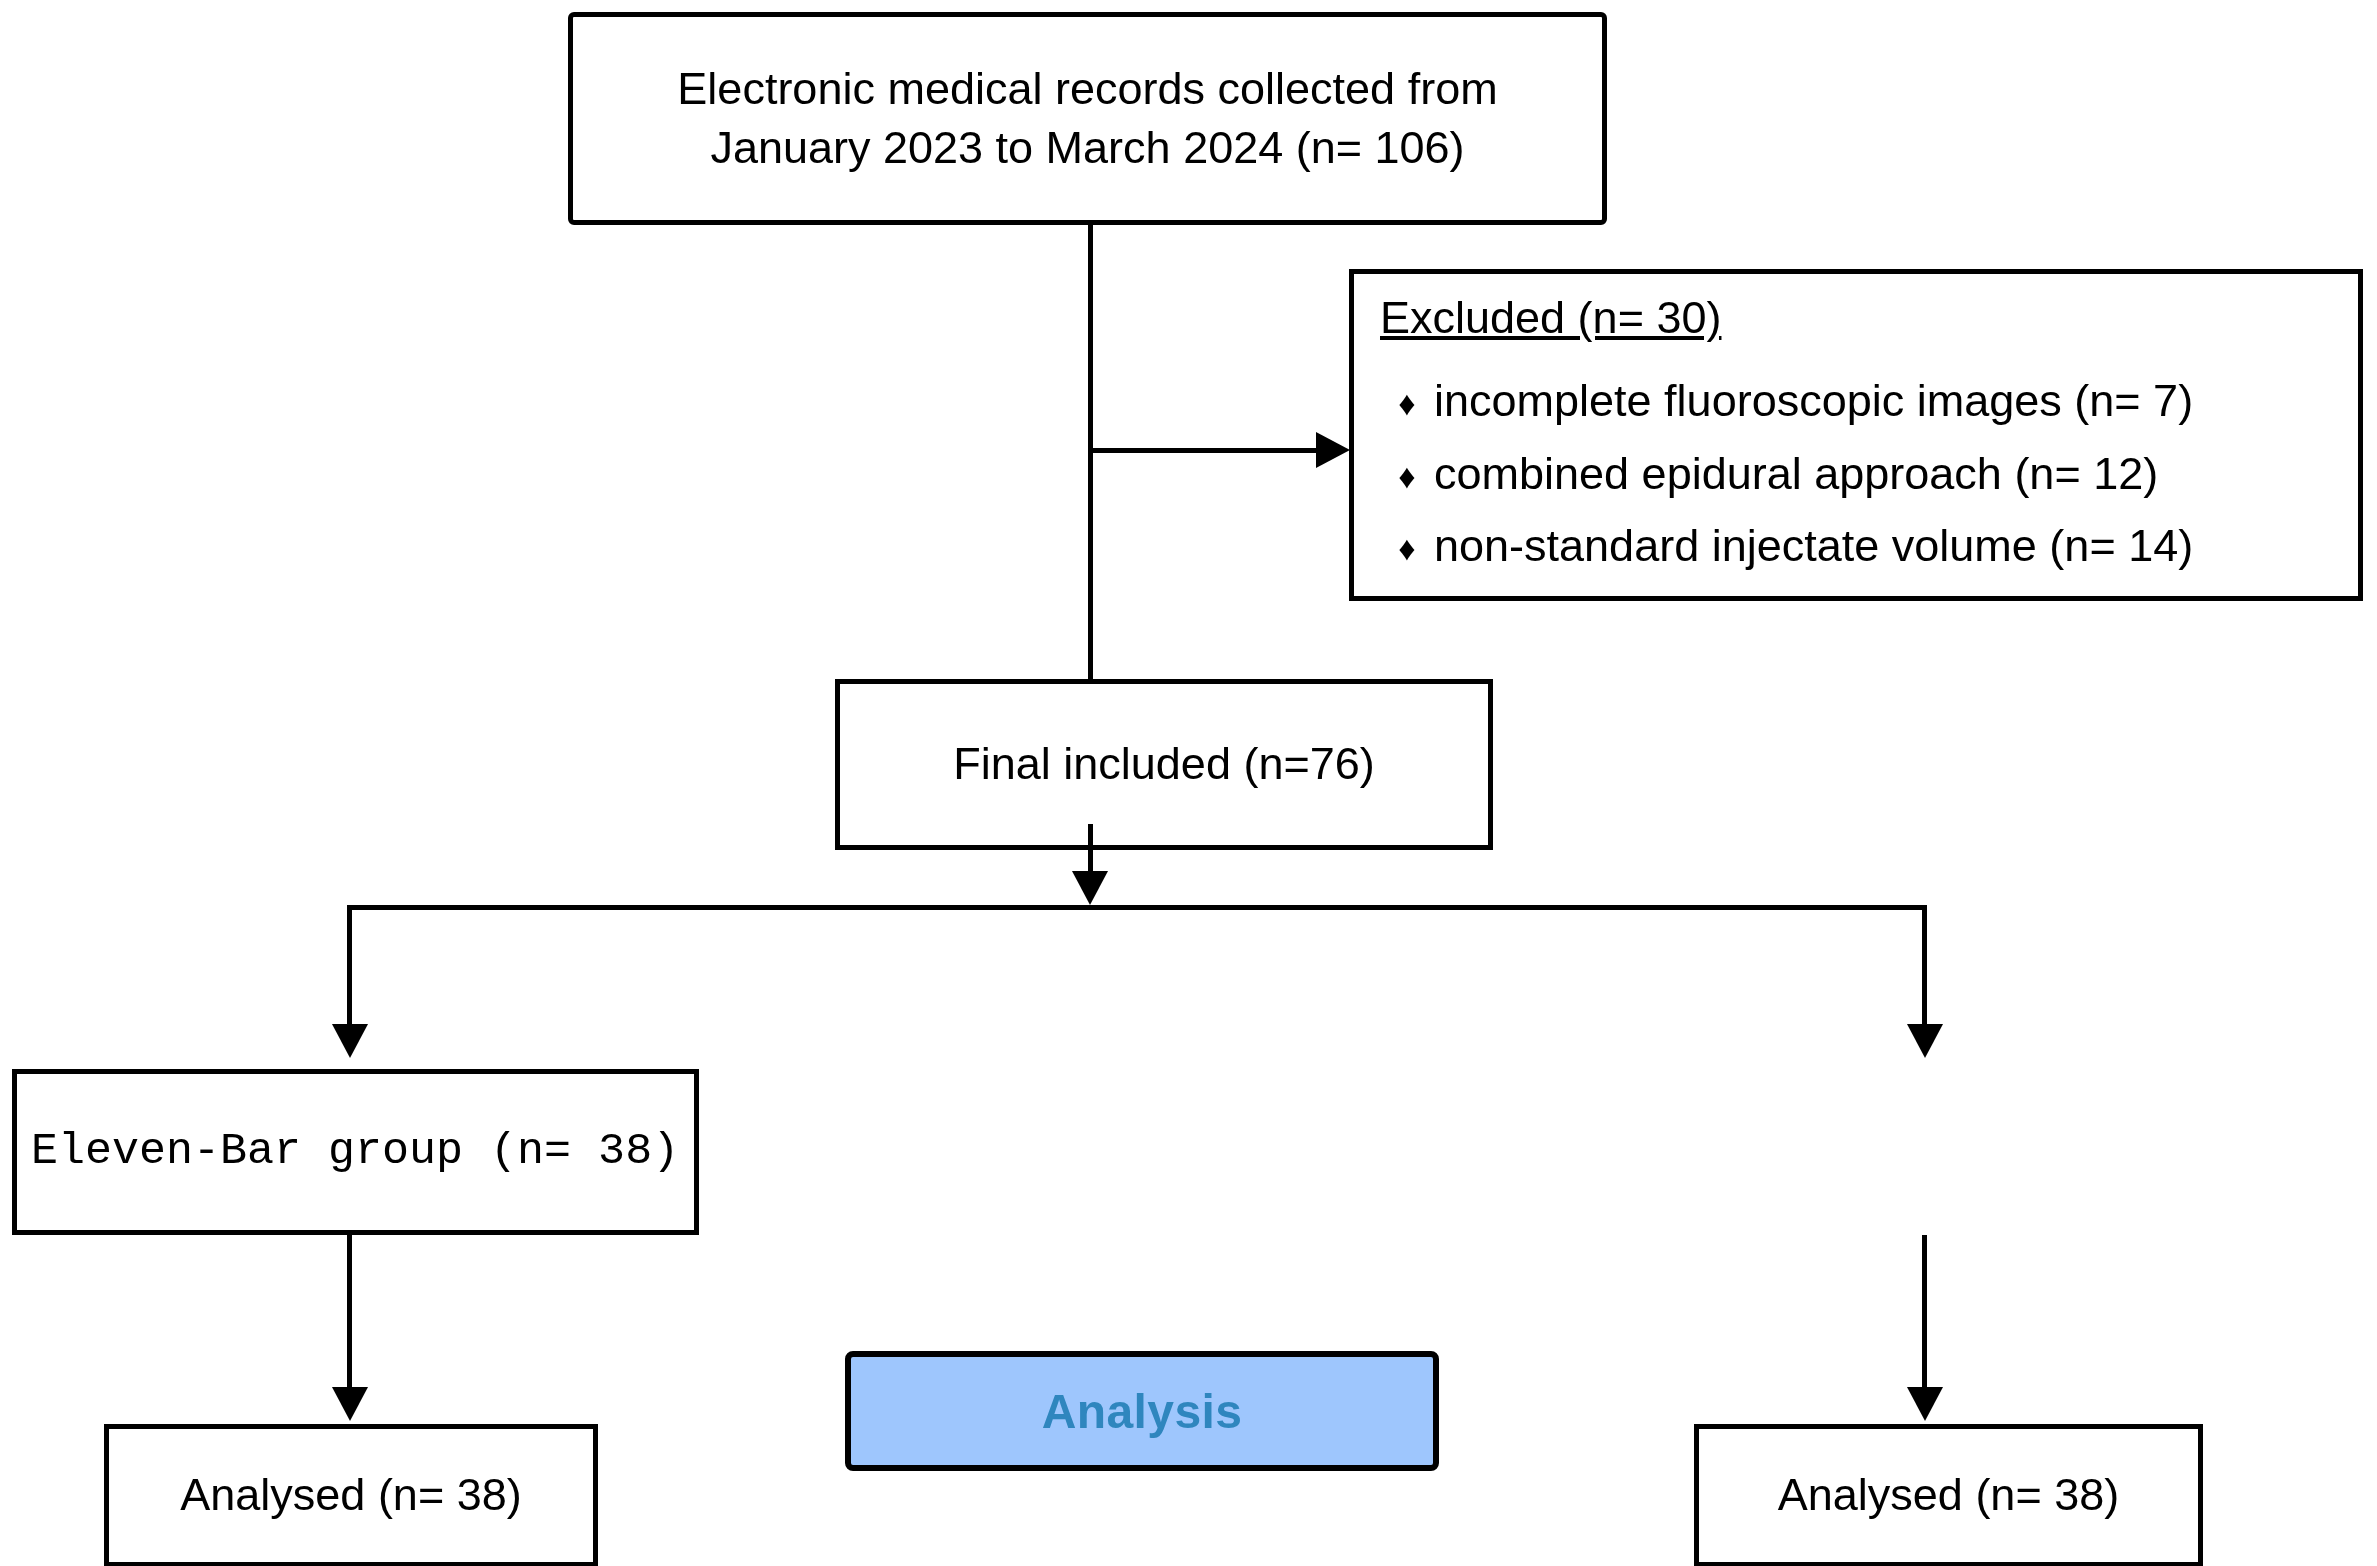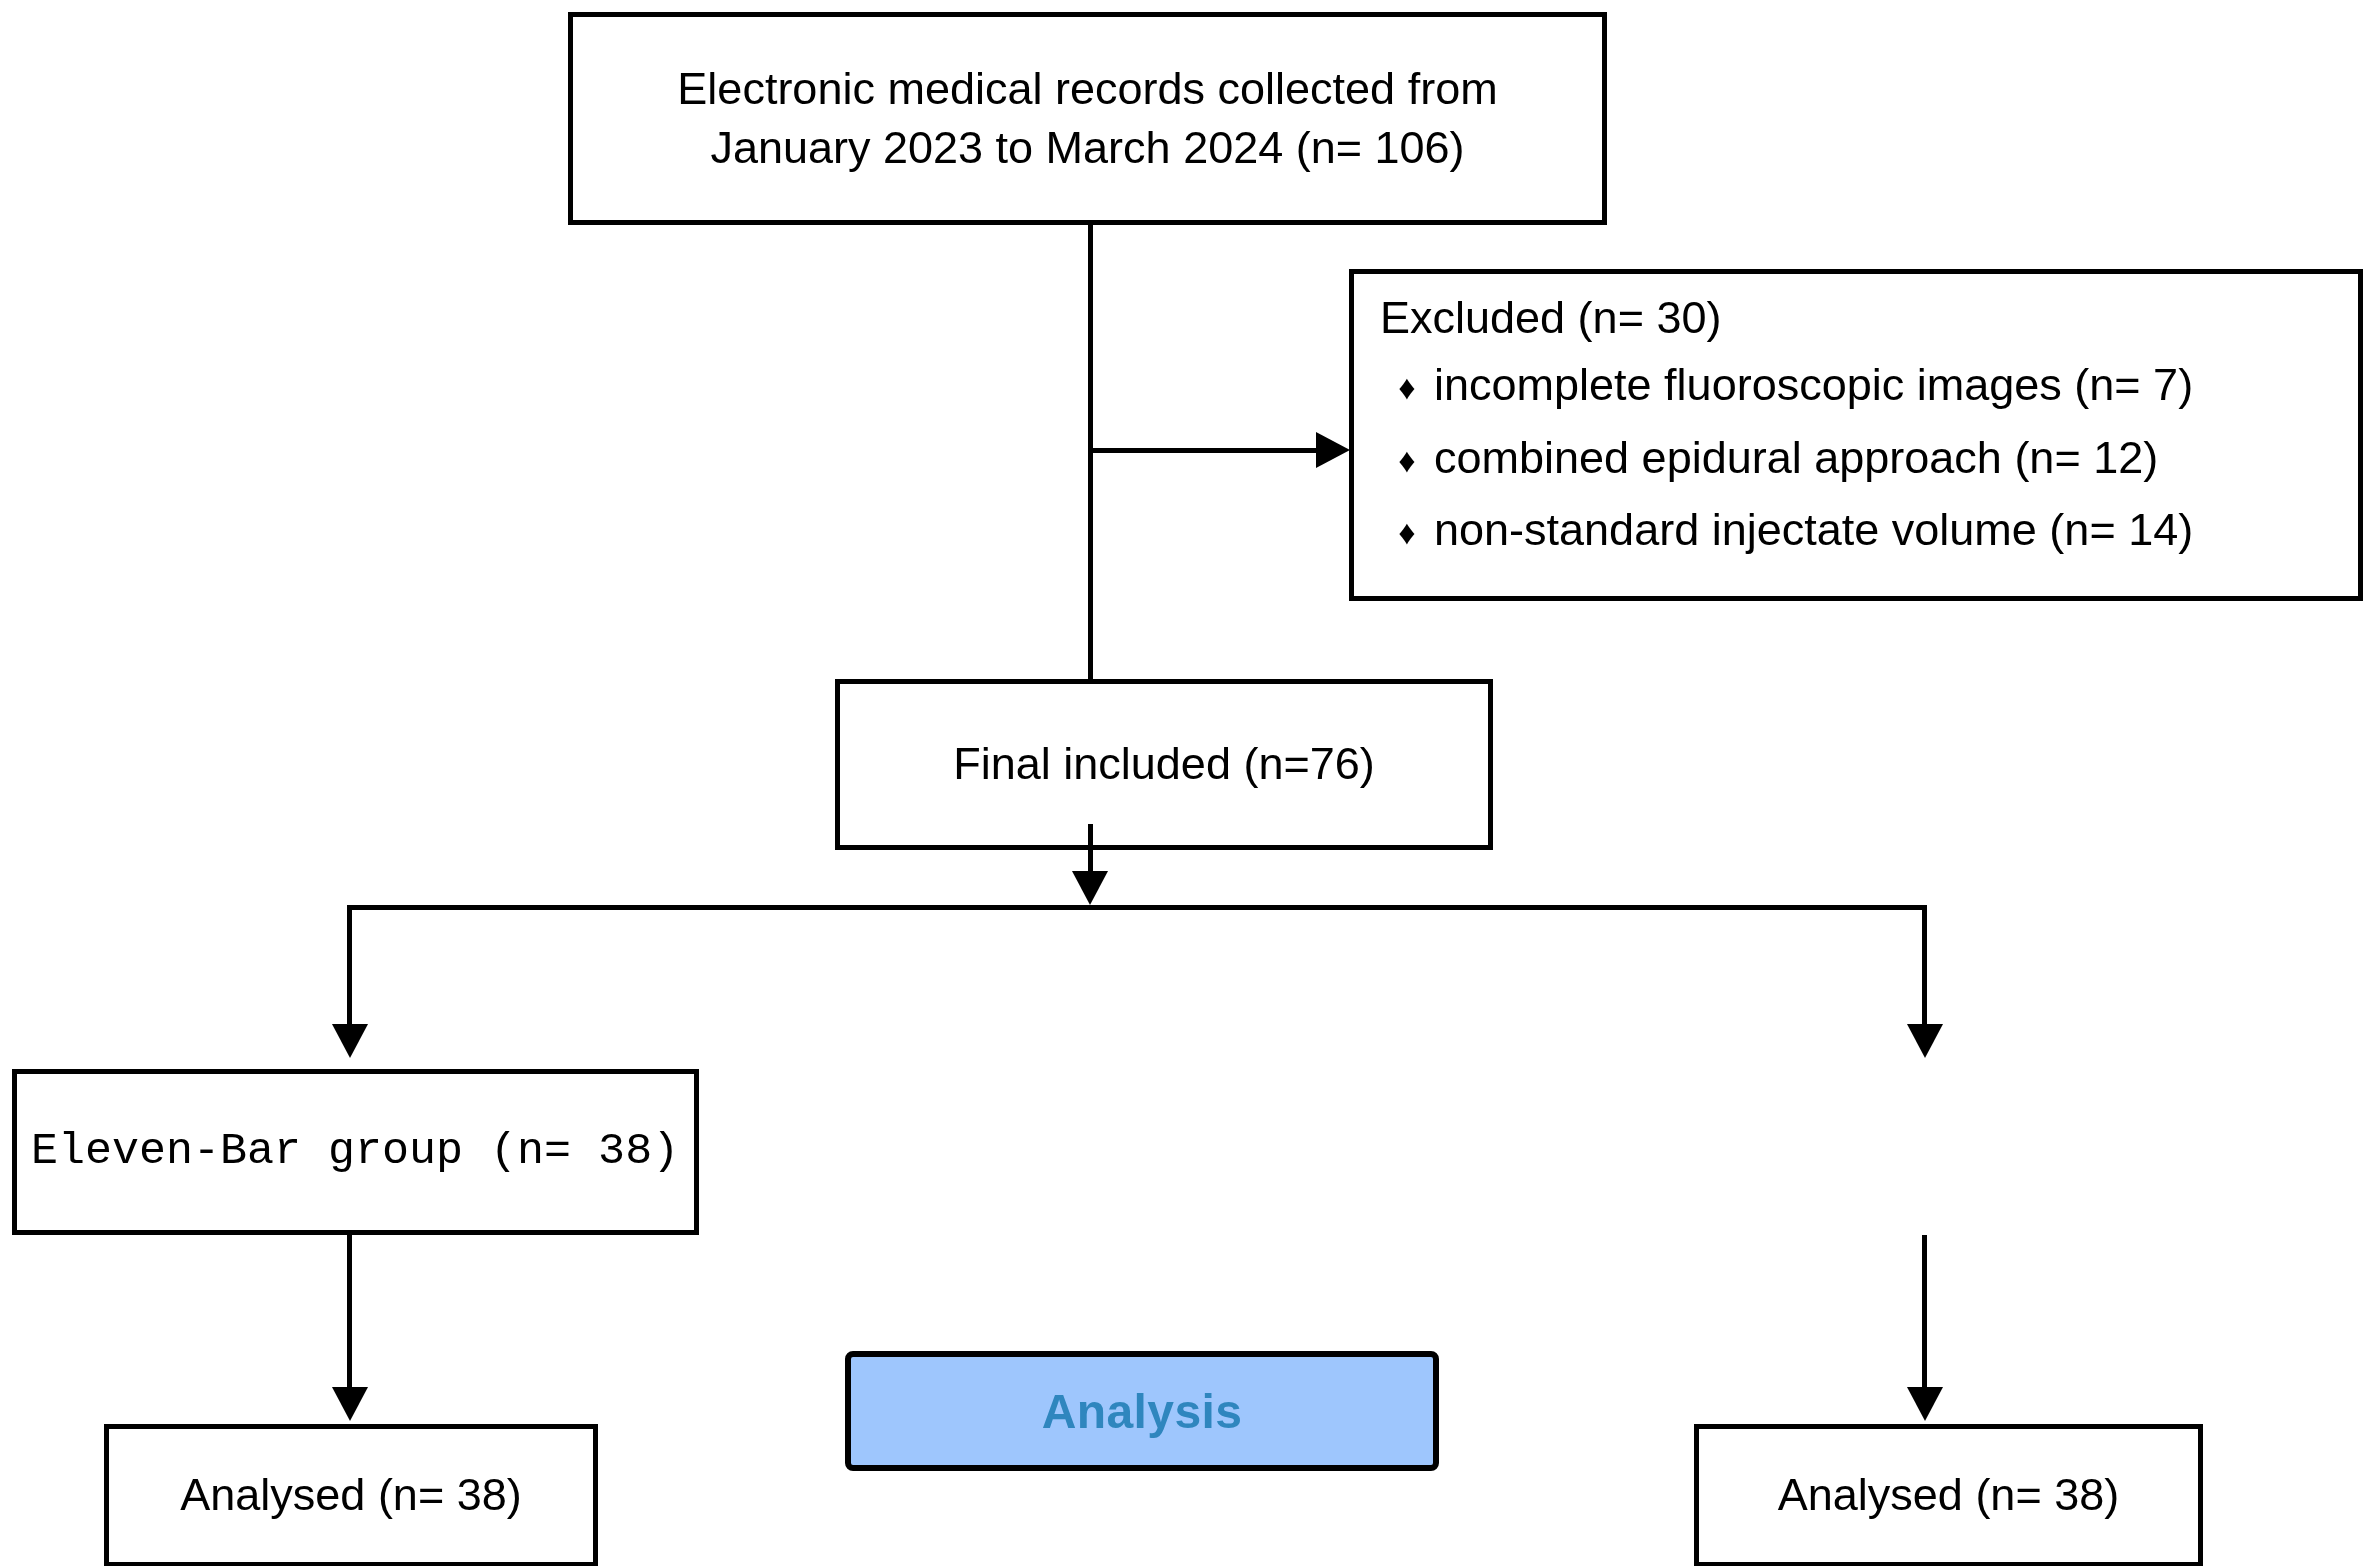--- a/index.html
+++ b/index.html
@@ -39,21 +39,21 @@
   #box-source     { left: 568px;  top: 12.4px;   width: 1039px; height: 213px; }
   #box-excluded   { left: 1349px; top: 269px;  width: 1014px; height: 332px; padding: 20px 15.4px 15.4px 26px; }
   #box-included   { left: 787px; top: 679px;  width: 658px;  height: 171px; margin-left: 48px; }
   #box-group-left { left: 11.6px;   top: 1069px; width: 687px;  height: 166px; font-family: Liberation Mono, monospace; }
   #box-group-right{ left: 1671px; top: 1069px; width: 563px;  height: 166px; }
   #box-analysed-left  { left: 104px;  top: 1424px; width: 494px; height: 143px; }
   #box-analysed-right { left: 1694px; top: 1424px; width: 509px; height: 143px; }
 
   
   .excl-wrap { width: 100%; }
-  .excl-title { font-size: 45px; line-height: 1.05; margin: 0 0 20px 0; }
+  .excl-title { font-size: 45px; line-height: 1.05; margin: 0 0 36px 0; text-decoration: underline; }
   .excl-list { list-style: none; margin: 0; padding: 0; }
   .excl-item {
     display: flex;
     align-items: baseline;
     font-size: 45px;
     line-height: 1.05;
     margin-bottom: 25px;
   }
   .excl-item:last-child { margin-bottom: 0; }
   .excl-bullet {
@@ -97,21 +97,21 @@
     border-right: 18px solid transparent;
     border-top: 34px solid #000000;
   }
   .arrow-right {
     position: absolute;
     width: 0; height: 0;
     border-top: 18px solid transparent;
     border-bottom: 18px solid transparent;
     border-left: 34px solid #000000;
   }
-  .two-line { white-space: pre-line; }
+  .two-line { white-space: pre-line; border-radius: 6px; }
 </style>
 </head>
 <body>
 
 <div id="canvas">
 
   <div class="flow-box two-line" id="box-source">Electronic medical records collected from
 January 2023 to March 2024 (n= 106)</div>
 
   <div class="conn vline" style="left:1088px; top:225px; height:454px;"></div>

